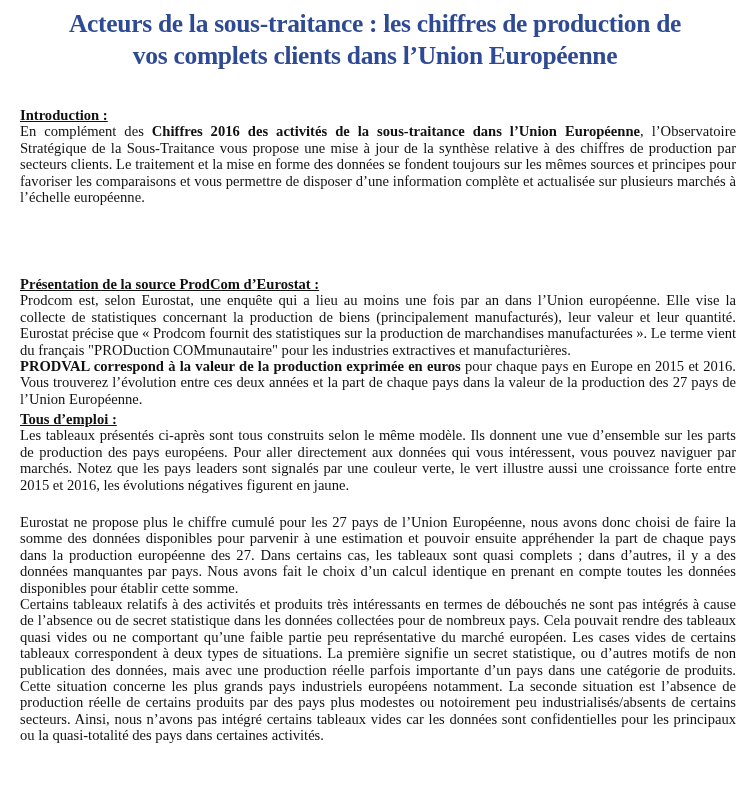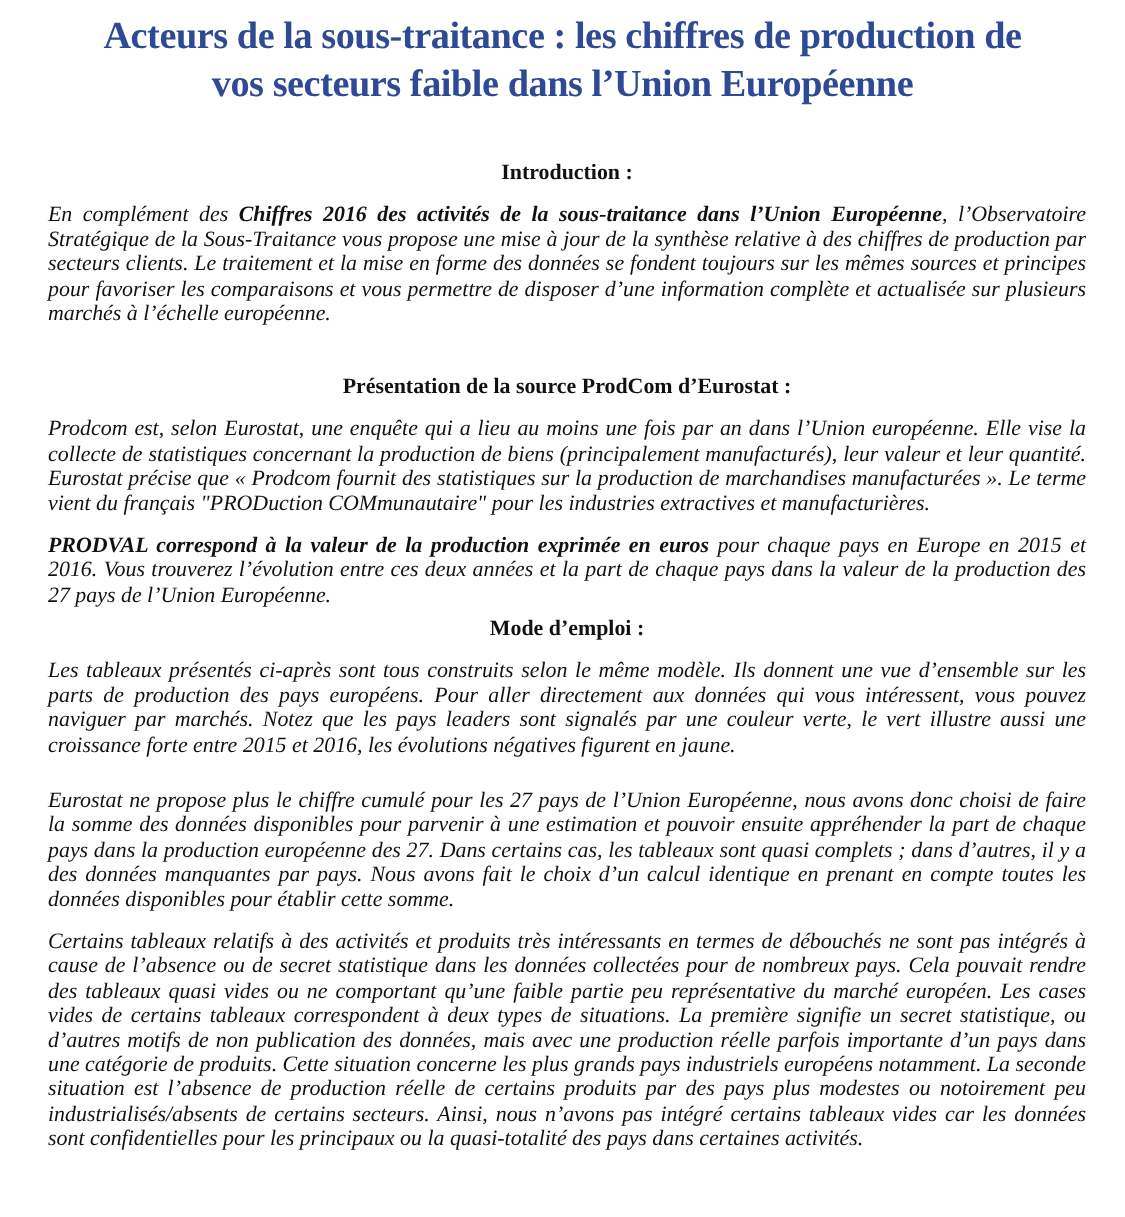--- a/index.html
+++ b/index.html
@@ -12,51 +12,51 @@
     font-weight: bold; color: #2e4a94;
     font-size: 25.5px; line-height: 32px;
     letter-spacing: -0.3px;
   }
   .body-text {
     position: absolute; left: 20px; width: 716px;
     font-family: "Liberation Serif", serif;
     font-size: 14.6px; line-height: 16.4px; color: #111111;
   }
   .justify { text-align: justify; text-align-last: left; }
-  .heading { font-weight: bold; display: block; text-align: center; }
-  .p { display: block; margin: 12px; font-style: italic; }
+  .heading { font-weight: bold; text-decoration: underline; display: block; }
+  .p { display: block; margin: 0; }
   b { font-weight: bold; }
   .sec-intro { top: 107px; }
-  .sec-source { top: 250px; }
+  .sec-source { top: 276px; }
   .sec-mode { top: 411px; }
   .sec-prec { top: 514px; }
 </style>
 </head>
 <body>
 
 <div class="page">
 
   <div class="title" style="color: rgb(46, 74, 148);">
     <div>Acteurs de la sous-traitance : les chiffres de production de</div>
-    <div>vos secteurs faible dans l’Union Européenne</div>
+    <div>vos complets clients dans l’Union Européenne</div>
   </div>
 
   <div class="body-text sec-intro">
     <span class="heading">Introduction :</span>
     <p class="p justify"><span>En complément des </span><b>Chiffres 2016 des activités de la sous-traitance dans l’Union Européenne</b><span>, l’Observatoire Stratégique de la Sous-Traitance vous propose une mise à jour de la synthèse relative à des chiffres de production par secteurs clients. Le traitement et la mise en forme des données se fondent toujours sur les mêmes sources et principes pour favoriser les comparaisons et vous permettre de disposer d’une information complète et actualisée sur plusieurs marchés à l’échelle européenne.</span></p>
   </div>
 
   <div class="body-text sec-source">
     <span class="heading">Présentation de la source ProdCom d’Eurostat :</span>
     <p class="p justify">Prodcom est, selon Eurostat, une enquête qui a lieu au moins une fois par an dans l’Union européenne. Elle vise la collecte de statistiques concernant la production de biens (principalement manufacturés), leur valeur et leur quantité. Eurostat précise que « Prodcom fournit des statistiques sur la production de marchandises manufacturées ». Le terme vient du français "PRODuction COMmunautaire" pour les industries extractives et manufacturières.</p>
     <p class="p justify"><b>PRODVAL correspond à la valeur de la production exprimée en euros</b><span> pour chaque pays en Europe en 2015 et 2016. Vous trouverez l’évolution entre ces deux années et la part de chaque pays dans la valeur de la production des 27 pays de l’Union Européenne.</span></p>
   </div>
 
   <div class="body-text sec-mode">
-    <span class="heading">Mode d’emploi :</span>
+    <span class="heading">Tous d’emploi :</span>
     <p class="p justify">Les tableaux présentés ci-après sont tous construits selon le même modèle. Ils donnent une vue d’ensemble sur les parts de production des pays européens. Pour aller directement aux données qui vous intéressent, vous pouvez naviguer par marchés. Notez que les pays leaders sont signalés par une couleur verte, le vert illustre aussi une croissance forte entre 2015 et 2016, les évolutions négatives figurent en jaune.</p>
   </div>
 
   <div class="body-text sec-prec">
     <p class="p justify">Eurostat ne propose plus le chiffre cumulé pour les 27 pays de l’Union Européenne, nous avons donc choisi de faire la somme des données disponibles pour parvenir à une estimation et pouvoir ensuite appréhender la part de chaque pays dans la production européenne des 27. Dans certains cas, les tableaux sont quasi complets ; dans d’autres, il y a des données manquantes par pays. Nous avons fait le choix d’un calcul identique en prenant en compte toutes les données disponibles pour établir cette somme.</p>
     <p class="p justify">Certains tableaux relatifs à des activités et produits très intéressants en termes de débouchés ne sont pas intégrés à cause de l’absence ou de secret statistique dans les données collectées pour de nombreux pays. Cela pouvait rendre des tableaux quasi vides ou ne comportant qu’une faible partie peu représentative du marché européen. Les cases vides de certains tableaux correspondent à deux types de situations. La première signifie un secret statistique, ou d’autres motifs de non publication des données, mais avec une production réelle parfois importante d’un pays dans une catégorie de produits. Cette situation concerne les plus grands pays industriels européens notamment. La seconde situation est l’absence de production réelle de certains produits par des pays plus modestes ou notoirement peu industrialisés/absents de certains secteurs. Ainsi, nous n’avons pas intégré certains tableaux vides car les données sont confidentielles pour les principaux ou la quasi-totalité des pays dans certaines activités.</p>
   </div>
 
 </div>
 

